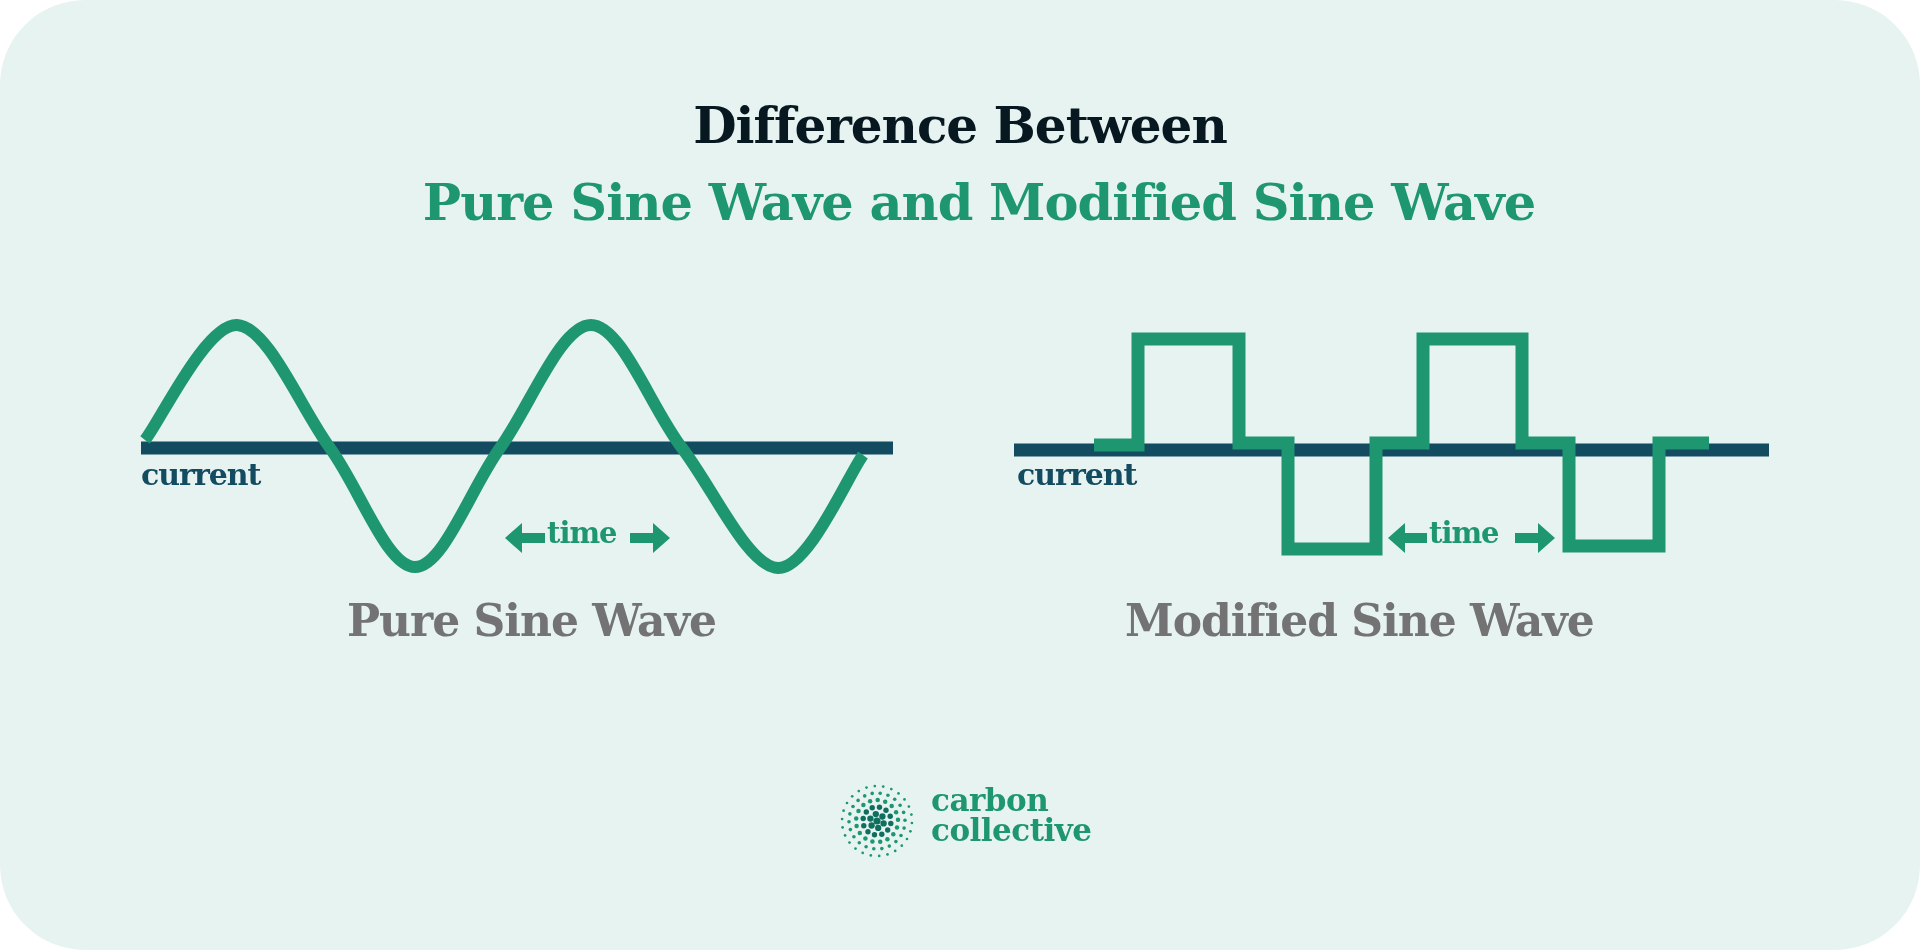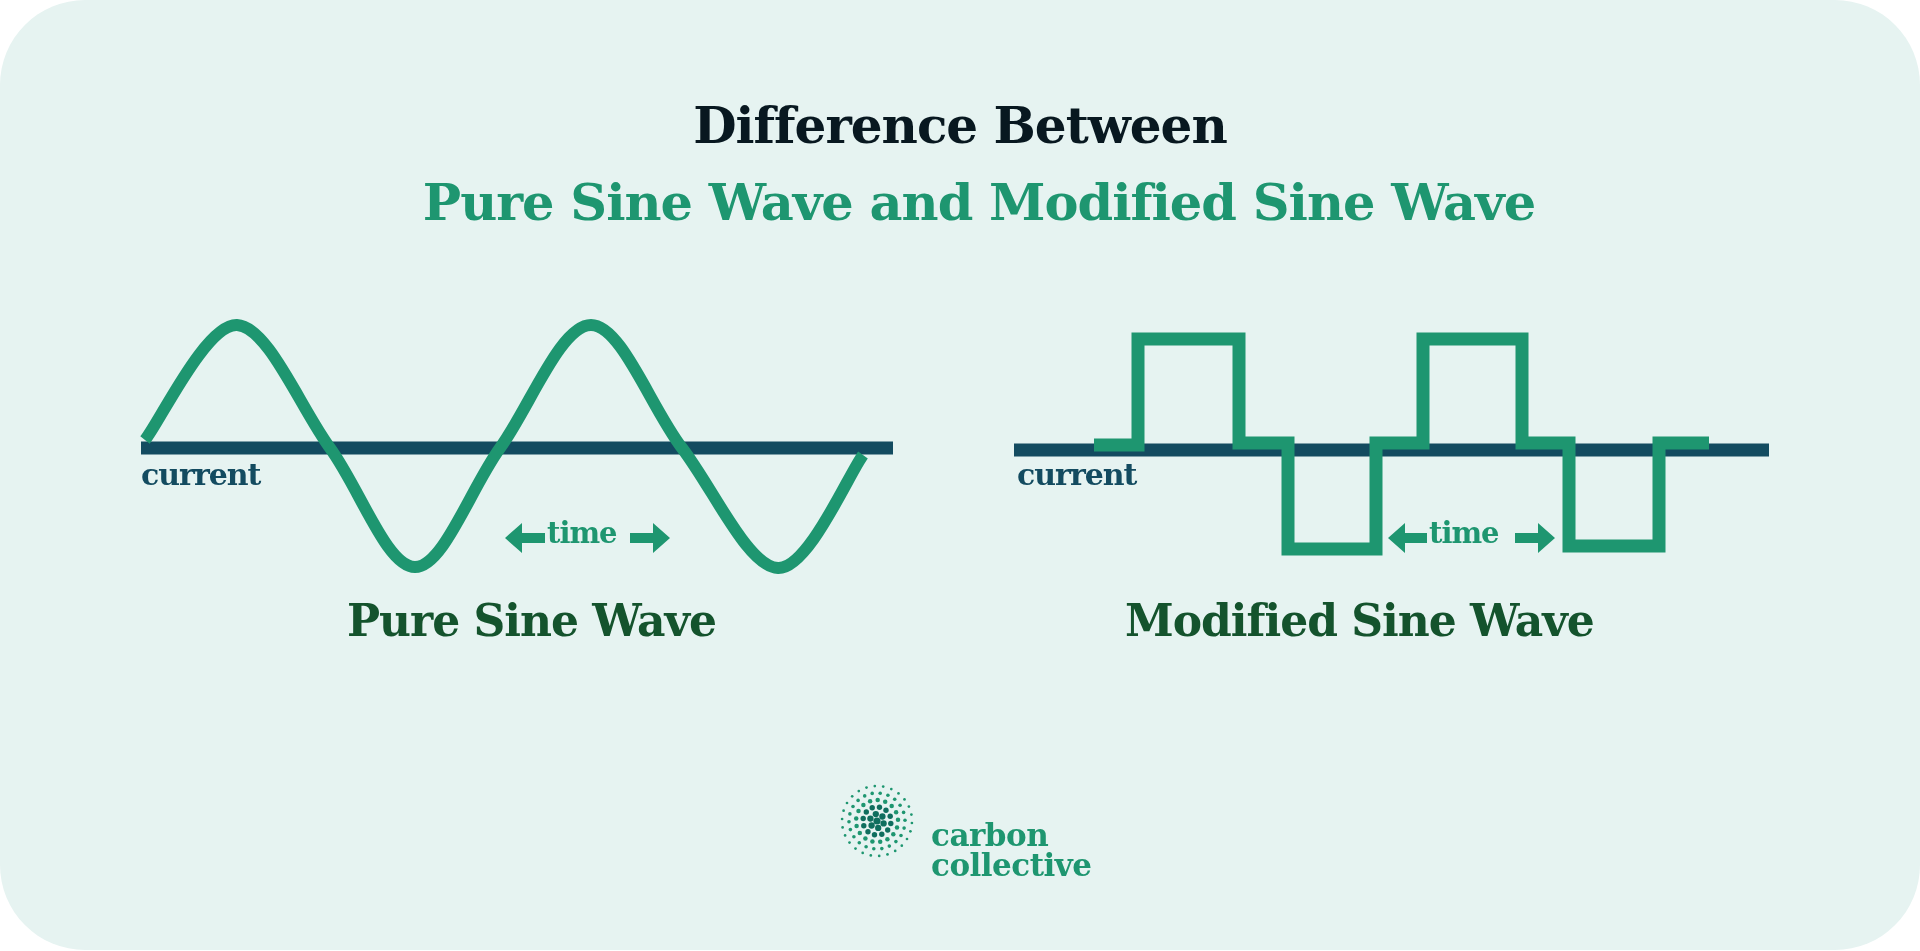--- a/index.html
+++ b/index.html
@@ -4,22 +4,22 @@
 <style>
   html, body { margin: 0; padding: 0; background: #ffffff; }
   body { width: 1920px; height: 951px; position: relative; overflow: hidden; font-family: "DejaVu Serif", "Liberation Serif", serif; }
   .card { position: absolute; left: 0; top: 0; width: 1920px; height: 950px; background: #e6f3f1; border-radius: 85px; }
   .title { position: absolute; left: 0; width: 1920px; text-align: center; font-weight: bold; white-space: nowrap; }
   .title-1 { top: 96px; font-size: 50px; color: #081820; letter-spacing: -1px; }
   .title-2 { top: 172px; font-size: 51px; color: #1e9670; letter-spacing: -1px; margin-left: 19px; }
   .wave-svg { position: absolute; left: 0; top: 0; width: 1920px; height: 951px; }
   .current-label { position: absolute; font-size: 30px; font-weight: bold; color: #134b60; letter-spacing: -1px; line-height: 1; }
   .time-label { position: absolute; font-size: 29px; font-weight: bold; color: #1e9670; letter-spacing: -1px; line-height: 1; }
-  .wave-title { position: absolute; font-size: 44px; font-weight: bold; color: #14532d; letter-spacing: -1px; white-space: nowrap; line-height: 1; }
-  .logo-text { position: absolute; left: 931px; top: 785px; font-size: 31px; font-weight: bold; color: #1e9670; line-height: 30px; letter-spacing: -0.5px; margin-top: 35px; }
+  .wave-title { position: absolute; font-size: 44px; font-weight: bold; color: #737373; letter-spacing: -1px; white-space: nowrap; line-height: 1; }
+  .logo-text { position: absolute; left: 931px; top: 785px; font-size: 31px; font-weight: bold; color: #1e9670; line-height: 30px; letter-spacing: -0.5px; }
 </style>
 </head>
 <body>
 
 <div class="card"></div>
 
 <div class="title title-1">Difference Between</div>
 <div class="title title-2">Pure Sine Wave and Modified Sine Wave</div>
 
 <svg class="wave-svg" viewBox="0 0 1920 951" xmlns="http://www.w3.org/2000/svg">

